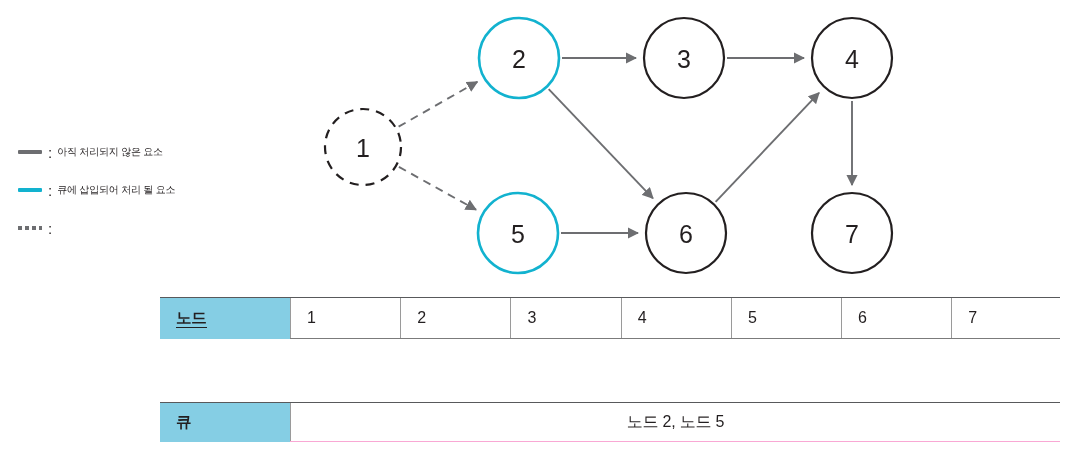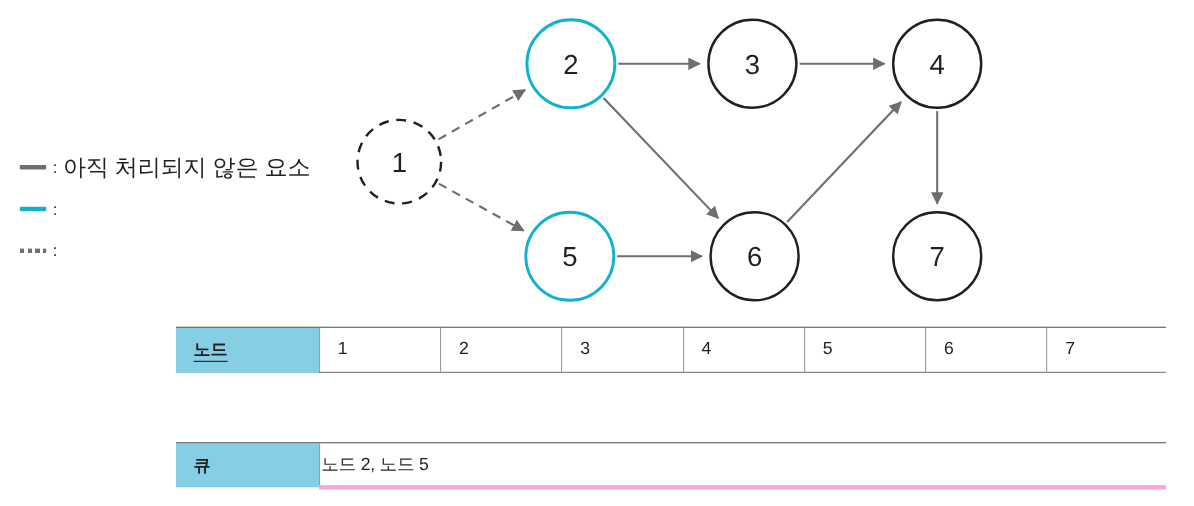--- a/index.html
+++ b/index.html
@@ -50,21 +50,21 @@
         rgba(0,0,0,0) 4px 7px);
   }
   .legend-colon {
     flex: 0 0 auto;
     padding: 0 5px 0 4px;
     font-size: 15px;
     line-height: 1;
     color: #231f20;
   }
   .legend-text {
-    font-size: 21px;
+    font-size: 10px;
     letter-spacing: -0.2px;
     white-space: nowrap;
     color: #231f20;
   }
 
   
   #graph {
     position: absolute;
     left: 290px;
     top: 0;
@@ -139,23 +139,23 @@
 
   #queue-table {
     left: 160px;
     top: 402px;
     width: 900px;
   }
   #queue-table td, #queue-table th { height: 36px; }
   #queue-table .th-blue { border-top: 1.6px solid #58595b; }
   #queue-table .cell-wide {
     border-top: 1.6px solid #58595b;
-    border-bottom: 4px solid #f9a8d4;
+    border-bottom: 1px solid #f9a8d4;
     border-left: 1px solid #9a9a9a;
-    text-align: left;
+    text-align: center;
     font-size: 16px;
     background: #ffffff;
     letter-spacing: -0.2px;
   }
 </style>
 </head>
 <body>
 
 <div id="legend">
 
@@ -165,20 +165,21 @@
     </span>
     <span class="legend-colon">:</span>
     <span class="legend-text">아직 처리되지 않은 요소</span>
   </div>
 
   <div class="legend-row">
     <span class="legend-swatch">
       <span class="swatch-solid" style="background:#12b2cf;"></span>
     </span>
     <span class="legend-colon">:</span>
+    <span class="legend-text">큐에 삽입되어 처리 될 요소</span>
   </div>
 
   <div class="legend-row">
     <span class="legend-swatch">
       <span class="swatch-dotted"></span>
     </span>
     <span class="legend-colon">:</span>
   </div>
 
 </div>

